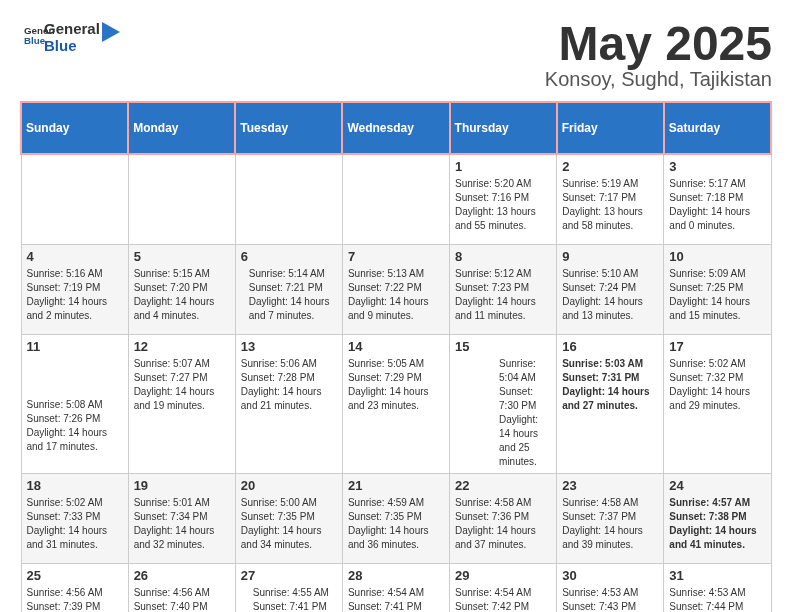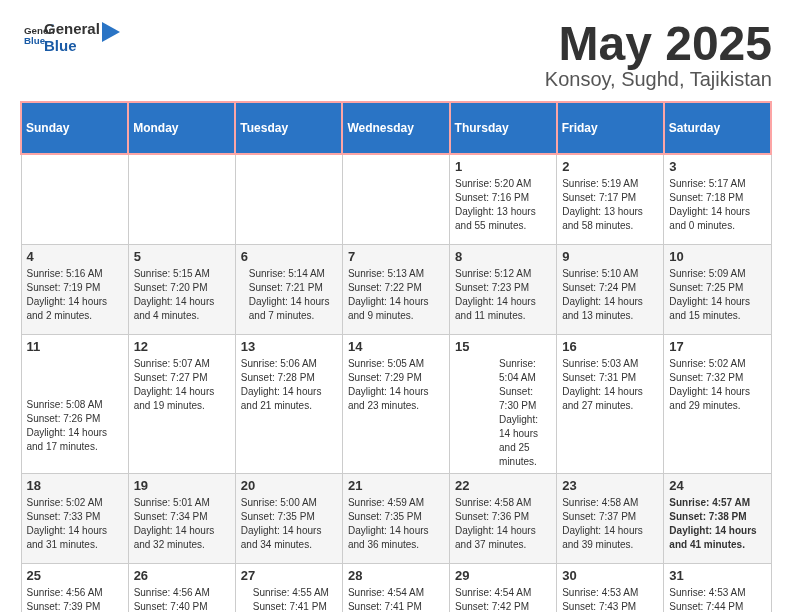--- a/index.html
+++ b/index.html
@@ -231,21 +231,21 @@
         </td>
         <td>
           <span class="day-number">15</span>
           <div class="day-info" style="white-space: pre-line; margin-left: 44px;">Sunrise: 5:04 AM
 Sunset: 7:30 PM
 Daylight: 14 hours
 and 25 minutes.</div>
         </td>
         <td>
           <span class="day-number">16</span>
-          <div class="day-info" style="white-space: pre-line;">Sunrise: 5:03 AM
+          <div class="day-info" style="white-space: pre-line; font-weight: bold;">Sunrise: 5:03 AM
 Sunset: 7:31 PM
 Daylight: 14 hours
 and 27 minutes.</div>
         </td>
         <td>
           <span class="day-number">17</span>
           <div class="day-info" style="white-space: pre-line;">Sunrise: 5:02 AM
 Sunset: 7:32 PM
 Daylight: 14 hours
 and 29 minutes.</div>

